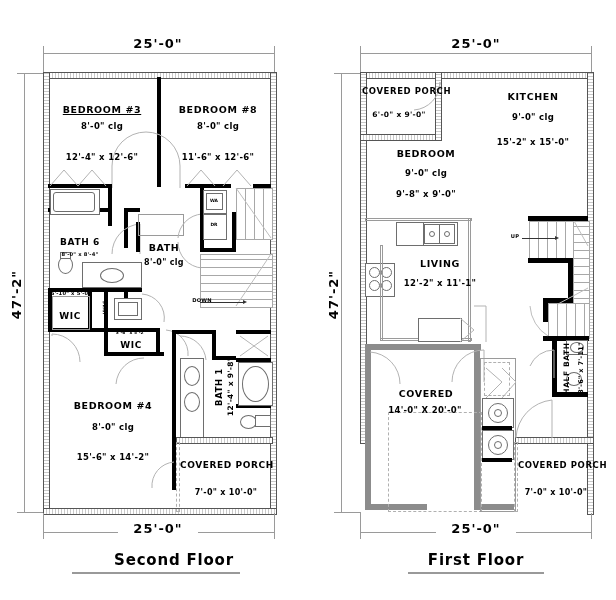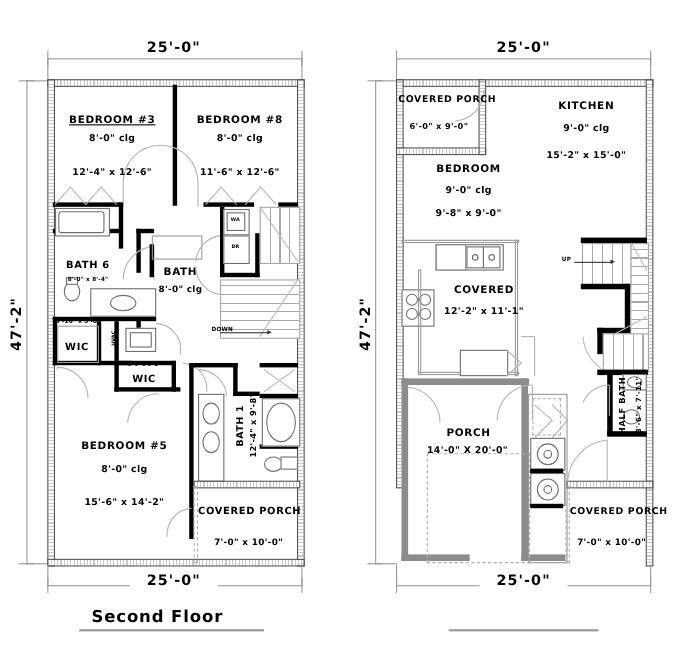--- a/index.html
+++ b/index.html
@@ -184,21 +184,21 @@
     <line x1="2" y1="2" x2="2" y2="4" stroke="#b3b3b3" stroke-width="1"></line>
   </svg>
   <svg class="abs" style="left:114px;top:356px;width:32px;height:30px;">
     <path d="M30 2 A28 28 0 0 0 2 28" fill="none" stroke="#b3b3b3" stroke-width="1"></path>
   </svg>
   <svg class="abs" style="left:164px;top:328px;width:26px;height:32px;">
     <path d="M2 2 A24 24 0 0 1 24 28" fill="none" stroke="#b3b3b3" stroke-width="1"></path>
   </svg>
 
   <div class="wall" style="left:172px;top:332px;width:4px;height:158px;"></div>
-  <div class="lbl room-name" style="left:58px;top:400px;width:110px;">BEDROOM #5</div>
+  <div class="lbl room-name" style="left:58px;top:400px;width:110px;">BEDROOM #4</div>
   <div class="lbl room-sub" style="left:58px;top:422px;width:110px;">8'-0" clg</div>
   <div class="lbl room-sub" style="left:55px;top:452px;width:116px;">15'-6" x 14'-2"</div>
   <svg class="abs" style="left:150px;top:460px;width:26px;height:30px;">
     <path d="M24 2 A24 24 0 0 0 2 28" fill="none" stroke="#b3b3b3" stroke-width="1"></path>
   </svg>
 
   <div class="wall" style="left:172px;top:330px;width:44px;height:4px;"></div>
   <div class="wall" style="left:212px;top:330px;width:4px;height:30px;"></div>
   <div class="wall" style="left:212px;top:356px;width:24px;height:4px;"></div>
   <div class="wall" style="left:236px;top:330px;width:35px;height:4px;"></div>
@@ -232,21 +232,21 @@
   <div class="lbl room-name" style="left:180px;top:460px;width:92px;font-size:9px;" style2="">COVERED PORCH</div>
   <div class="lbl room-sub" style="left:180px;top:488px;width:92px;font-size:8px;">7'-0" x 10'-0"</div>
 
   <div class="dimline" style="left:43px;top:532px;width:232px;height:1px;"></div>
   <div class="dimtick" style="left:43px;top:525px;width:1px;height:14px;"></div>
   <div class="dimtick" style="left:274px;top:525px;width:1px;height:14px;"></div>
   <div class="dimline" style="left:43px;top:513px;width:1px;height:20px;"></div>
   <div class="dimline" style="left:274px;top:513px;width:1px;height:20px;"></div>
   <div class="lbl dimtext" style="left:118px;top:521px;width:80px;background:#fff;">25'-0"</div>
 
-  <div class="lbl floor-title" style="left:53px;top:551px;width:180px;">Second Floor</div>
+  <div class="lbl floor-title" style="left:84px;top:551px;width:180px;">Second Floor</div>
   <div class="underline" style="left:72px;top:572px;width:168px;"></div>
 </div>
 
 <div class="plan" id="plan-first">
 
   <div class="dimline" style="left:52px;top:53px;width:232px;height:1px;"></div>
   <div class="dimtick" style="left:52px;top:46px;width:1px;height:14px;"></div>
   <div class="dimtick" style="left:283px;top:46px;width:1px;height:14px;"></div>
   <div class="dimline" style="left:52px;top:53px;width:1px;height:20px;"></div>
   <div class="dimline" style="left:283px;top:53px;width:1px;height:20px;"></div>
@@ -295,21 +295,21 @@
   <div class="fixture-o" style="left:61px;top:280px;width:9px;height:9px;"></div>
   <div class="fixture-o" style="left:73px;top:280px;width:9px;height:9px;"></div>
   <div class="room-line" style="left:72px;top:245px;width:1px;height:94px;"></div>
   <div class="room-line" style="left:72px;top:338px;width:90px;height:1px;"></div>
   <div class="fixture" style="left:110px;top:318px;width:42px;height:22px;"></div>
   <svg class="abs" style="left:150px;top:300px;width:36px;height:44px;">
     <path d="M2 42 L16 30 L2 18" fill="none" stroke="#b3b3b3" stroke-width="1"></path>
     <path d="M28 6 L28 42" stroke="#b3b3b3" stroke-width="1"></path>
     <path d="M16 6 L28 6" stroke="#b3b3b3" stroke-width="1"></path>
   </svg>
-  <div class="lbl room-name" style="left:86px;top:258px;width:92px;">COVERED</div>
+  <div class="lbl room-name" style="left:86px;top:258px;width:92px;">LIVING</div>
   <div class="lbl room-sub" style="left:80px;top:278px;width:104px;">12'-2" x 11'-1"</div>
 
   <div class="wall" style="left:220px;top:216px;width:60px;height:5px;"></div>
   <div class="stairs" style="left:221px;top:221px;width:45px;height:38px;"></div>
   <div class="wall" style="left:220px;top:258px;width:45px;height:5px;"></div>
   <div class="wall" style="left:260px;top:258px;width:5px;height:44px;"></div>
   <div class="stairs-h" style="left:265px;top:221px;width:15px;height:84px;"></div>
   <div class="wall" style="left:235px;top:298px;width:30px;height:5px;"></div>
   <div class="wall" style="left:235px;top:298px;width:5px;height:24px;"></div>
   <div class="stairs" style="left:240px;top:303px;width:40px;height:34px;"></div>
@@ -341,21 +341,21 @@
   <div class="wall-lt" style="left:166px;top:344px;width:6px;height:166px;"></div>
   <div class="wall-lt" style="left:166px;top:504px;width:40px;height:6px;"></div>
   <div class="dash" style="left:80px;top:412px;width:92px;height:98px;"></div>
   <svg class="abs" style="left:60px;top:350px;width:34px;height:38px;">
     <path d="M2 2 A32 32 0 0 1 32 34" fill="none" stroke="#b3b3b3" stroke-width="1"></path>
   </svg>
   <svg class="abs" style="left:142px;top:348px;width:36px;height:40px;">
     <path d="M34 2 A32 32 0 0 0 2 34" fill="none" stroke="#b3b3b3" stroke-width="1"></path>
     <line x1="34" y1="2" x2="34" y2="34" stroke="#b3b3b3" stroke-width="1"></line>
   </svg>
-  <div class="lbl room-name" style="left:68px;top:388px;width:100px;">PORCH</div>
+  <div class="lbl room-name" style="left:68px;top:388px;width:100px;">COVERED</div>
   <div class="lbl room-sub" style="left:58px;top:405px;width:118px;">14'-0" X 20'-0"</div>
 
   <div class="room-line" style="left:172px;top:358px;width:34px;height:152px;"></div>
   <div class="dash" style="left:176px;top:362px;width:24px;height:32px;"></div>
   <svg class="abs" style="left:176px;top:364px;width:34px;height:42px;">
     <path d="M2 4 L18 18 L2 34" fill="none" stroke="#b3b3b3" stroke-width="1"></path>
     <path d="M18 4 L32 18 L18 34" fill="none" stroke="#b3b3b3" stroke-width="1"></path>
   </svg>
   <div class="fixture" style="left:174px;top:398px;width:30px;height:28px;"></div>
   <div class="fixture-o" style="left:180px;top:403px;width:18px;height:18px;"></div>
@@ -375,14 +375,15 @@
   <div class="lbl room-name" style="left:210px;top:460px;width:76px;font-size:8.5px;">COVERED PORCH</div>
   <div class="lbl room-sub" style="left:208px;top:488px;width:80px;font-size:8px;">7'-0" x 10'-0"</div>
 
   <div class="dimline" style="left:52px;top:532px;width:232px;height:1px;"></div>
   <div class="dimtick" style="left:52px;top:525px;width:1px;height:14px;"></div>
   <div class="dimtick" style="left:283px;top:525px;width:1px;height:14px;"></div>
   <div class="dimline" style="left:52px;top:513px;width:1px;height:20px;"></div>
   <div class="dimline" style="left:283px;top:513px;width:1px;height:20px;"></div>
   <div class="lbl dimtext" style="left:128px;top:521px;width:80px;background:#fff;">25'-0"</div>
 
+  <div class="lbl floor-title" style="left:88px;top:551px;width:160px;">First Floor</div>
   <div class="underline" style="left:100px;top:572px;width:136px;"></div>
 </div>
 
 </body></html>

